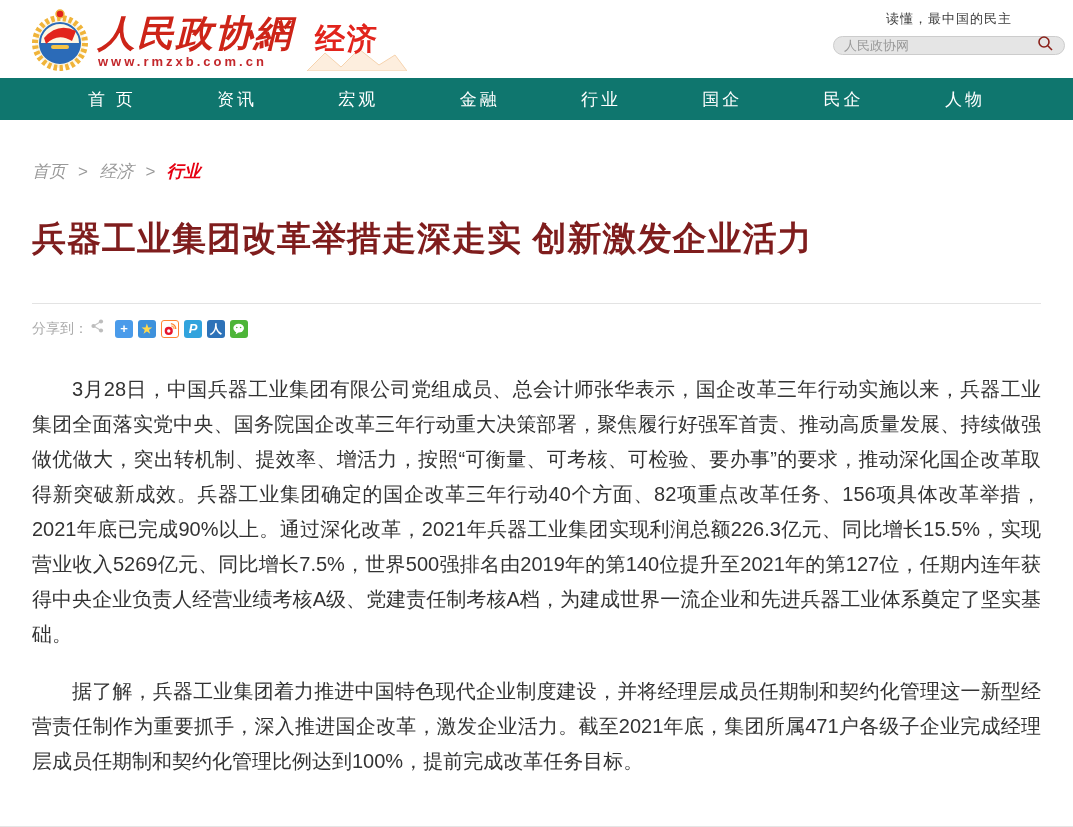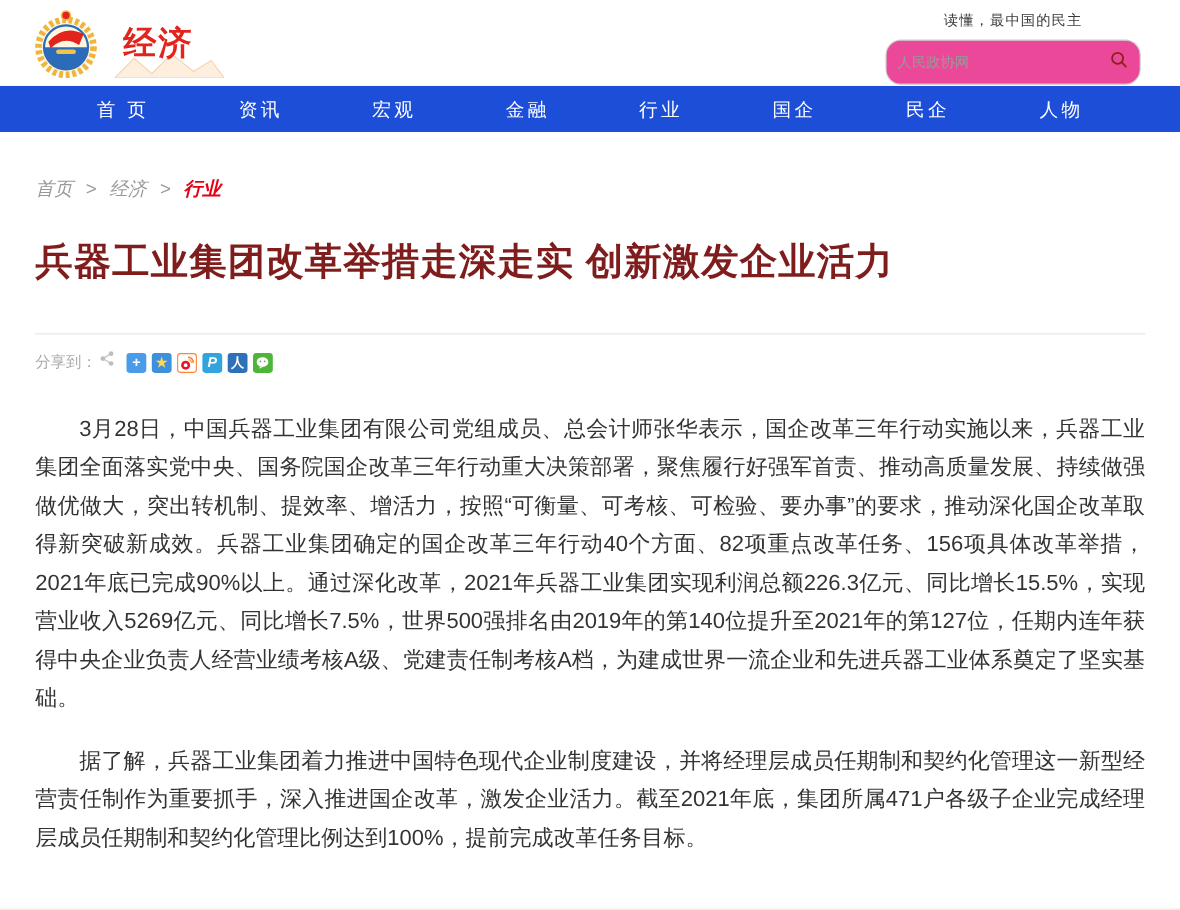--- a/index.html
+++ b/index.html
@@ -11,30 +11,30 @@
   .logo-row { display: flex; align-items: center; padding: 7px 0 0 30px; }
   .logo-text { margin-left: 8px; }
   .site-name { font-family: "DejaVu Serif", serif; font-style: italic; font-weight: bold;
     font-size: 37px; color: #cd2418; line-height: 40px; letter-spacing: 2px; }
   .site-url { font-size: 13px; font-weight: bold; color: #c3272b; letter-spacing: 3px; margin-top: 1px; }
   .section-label { position: relative; margin-left: 22px; top: -2px; }
   .section-label .label-text { position: relative; z-index: 2; font-size: 30px; font-weight: bold;
     color: #e2241c; letter-spacing: 2px; }
   .mountains { position: absolute; left: -8px; top: 26px; z-index: 1; }
 
-  .header-right { position: absolute; top: 10px; right: 36px; width: 232px; }
+  .header-right { position: absolute; top: 10px; right: 8px; width: 232px; }
   .slogan { text-align: center; font-size: 13px; color: #3a3a3a; letter-spacing: 1px; }
-  .search-box { margin-top: 8px; height: 41px; border: 1px solid #ccc; border-radius: 14px;
-    display: flex; align-items: center; padding: 0 10px; background: #ec4899; }
+  .search-box { margin-top: 8px; height: 19px; border: 1px solid #ccc; border-radius: 14px;
+    display: flex; align-items: center; padding: 0 10px; background: #e5e5e5; }
   .search-box input { flex: 1; border: none; outline: none; font-size: 13px; color: #333;
     font-family: "Liberation Sans", sans-serif; background: transparent; }
   .search-box input::placeholder { color: #999; }
 
   
-  .nav { height: 42px; background: #1d4ed8; display: flex; align-items: center;
+  .nav { height: 42px; background: #0f766e; display: flex; align-items: center;
     justify-content: space-between; padding: 0 88px; }
   .nav a { color: #fff; font-size: 17px; letter-spacing: 3px; text-decoration: none; cursor: pointer; }
 
   
   .main { padding: 0 32px; }
   .breadcrumb { margin-top: 40px; font-size: 17px; color: #999; font-style: italic; }
   .breadcrumb .sep { margin: 0 7px; color: #999; }
   .crumb { color: #999; cursor: pointer; text-decoration: none; }
   .crumb-current { color: #e60012; font-weight: bold; }
 
@@ -74,20 +74,24 @@
     <span>
       <svg width="60" height="64" viewBox="0 0 60 64">
         <circle cx="30" cy="36" r="25" fill="#fdf6e3" stroke="#f0b43a" stroke-width="6" stroke-dasharray="3.5 2.5"></circle>
         <path d="M10 36 a20 20 0 0 0 40 0 z" fill="#2b6bb8"></path>
         <circle cx="30" cy="36" r="20" fill="none" stroke="#2b6bb8" stroke-width="2"></circle>
         <path d="M14 31 Q28 15 46 24 L42 34 Q28 25 16 37 Z" fill="#e2241c"></path>
         <rect x="21" y="38" width="18" height="4" rx="2" fill="#f5c345"></rect>
         <circle cx="30" cy="7" r="4" fill="#e2241c" stroke="#f0b43a" stroke-width="1.5"></circle>
       </svg>
     </span>
+    <div class="logo-text">
+      <div class="site-name">人民政协網</div>
+      <div class="site-url">www.rmzxb.com.cn</div>
+    </div>
     <div class="section-label">
       <span class="mountains">
         <svg width="100" height="26" viewBox="0 0 100 26">
           <path d="M0 26 L18 8 L34 22 L52 4 L72 20 L88 10 L100 26 Z" fill="#fdeede" stroke="#f6d3ae" stroke-width="1"></path>
         </svg>
       </span>
       <span class="label-text">经济</span>
     </div>
   </div>
 

